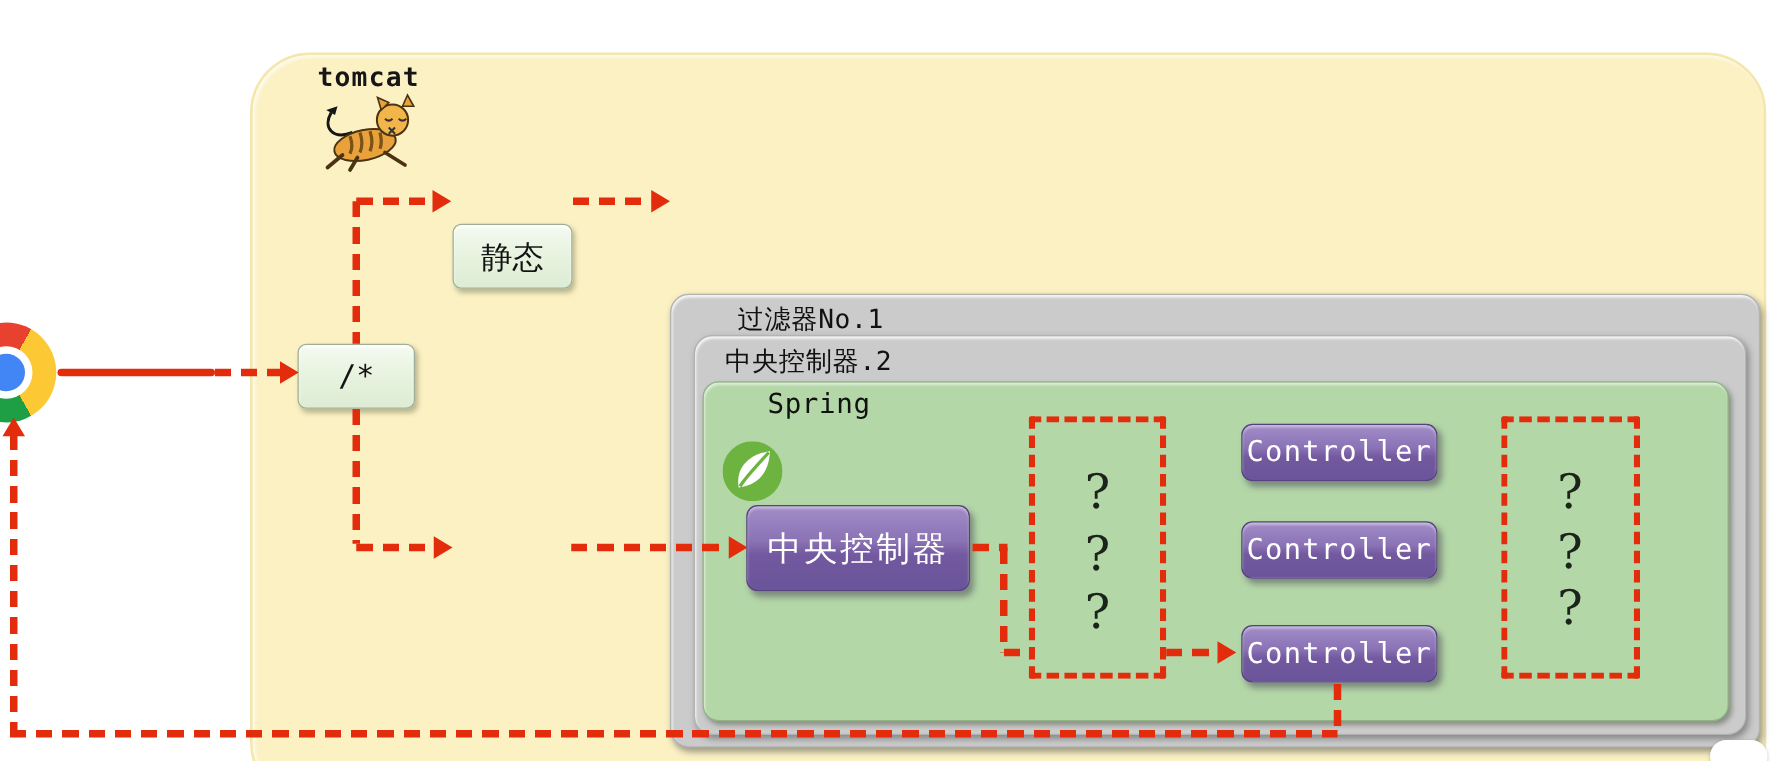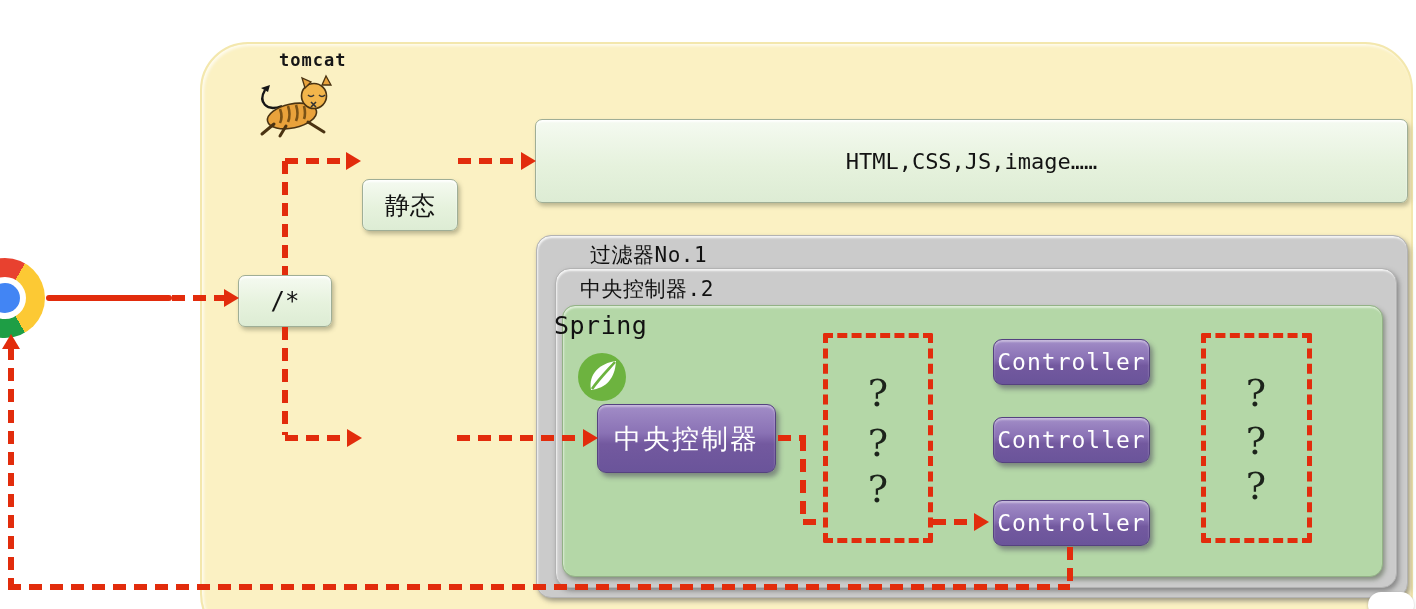--- a/index.html
+++ b/index.html
@@ -9,21 +9,21 @@
     position:relative; width:1416px; height:609px; overflow:hidden;
     background:#ffffff; font-family:"DejaVu Sans Mono","DejaVu Sans",monospace;
   }
   .abs { position:absolute; }
 
   
   .tomcat-box {
     background:#fbf1c3; border:2px solid #f3e7ad; border-radius:48px;
     box-shadow: inset 2px 2px 3px rgba(255,255,255,.7);
   }
-  .tomcat-label { font-size:17px; font-weight:600; color:#161616; letter-spacing:1px;margin-left:25px; }
+  .tomcat-label { font-size:21px; font-weight:600; color:#161616; letter-spacing:1px; }
 
   
   .node {
     background:linear-gradient(180deg,#f5faf1 0%,#e6f2dd 55%,#ddecd4 100%);
     border:1px solid #9fae96; border-radius:7px;
     box-shadow: 2px 3px 4px rgba(110,110,85,.45), inset 0 2px 2px rgba(255,255,255,.9);
     display:flex; align-items:center; justify-content:center;
     font-size:25px; color:#131313;
   }
   .node.mono { font-size:24px; }
@@ -93,29 +93,28 @@
       <path d="M72 11 l 4 -9 l 5 9 z" fill="#e9a23b" stroke="#4a3312" stroke-width="1.3"></path>
       <path d="M58 21 q 3 3 6 0 M69 21 q 3 3 6 0" stroke="#333" stroke-width="1.6" fill="none"></path>
       <path d="M61 28 l 5 5 M66 28 l -5 5" stroke="#333" stroke-width="1.6"></path>
     </svg>
   </div>
 
   <div class="abs chrome" style="left:-35px; top:258px;"></div>
 
   <div class="abs node" style="left:362px; top:135px; width:96px; height:52px;margin-top:44px;">静态</div>
   <div class="abs node mono" style="left:238px; top:275px; width:94px; height:52px;">/*</div>
-  <div class="abs node mono" style="left:535px; top:119px; width:873px; height:84px; font-size:22px;">HTML,CSS,JS,image……</div>
 
   <div class="abs panel-gray" style="left:536px; top:235px; width:872px; height:363px;"></div>
   <div class="abs panel-label" style="left:560px; top:241px;margin-left:30px;">过滤器No.1</div>
   <div class="abs panel-gray" style="left:555px; top:268px; width:842px; height:320px;"></div>
   <div class="abs panel-label" style="left:580px; top:275px;">中央控制器.2</div>
 
   <div class="abs panel-spring" style="left:562px; top:305px; width:821px; height:272px;"></div>
-  <div class="abs panel-label" style="left:554px; top:311px; font-size:25px;">Spring</div>
+  <div class="abs panel-label" style="left:614px; top:311px; font-size:22px;">Spring</div>
 
   <div class="abs" style="left:578px; top:353px; width:48px; height:48px;">
     <svg width="48" height="48" viewBox="0 0 48 48">
       <circle cx="24" cy="24" r="24" fill="#6db33f"></circle>
       <path d="M13 37 C 10 21 22 10 38 8 C 37 26 28 35 13 37 Z" fill="#ffffff"></path>
       <path d="M14 36 C 20 27 29 18 37 9" stroke="#6db33f" stroke-width="2.6" fill="none"></path>
     </svg>
   </div>
 
   <div class="abs purple big" style="left:597px; top:404px; width:179px; height:69px;">中央控制器</div>

